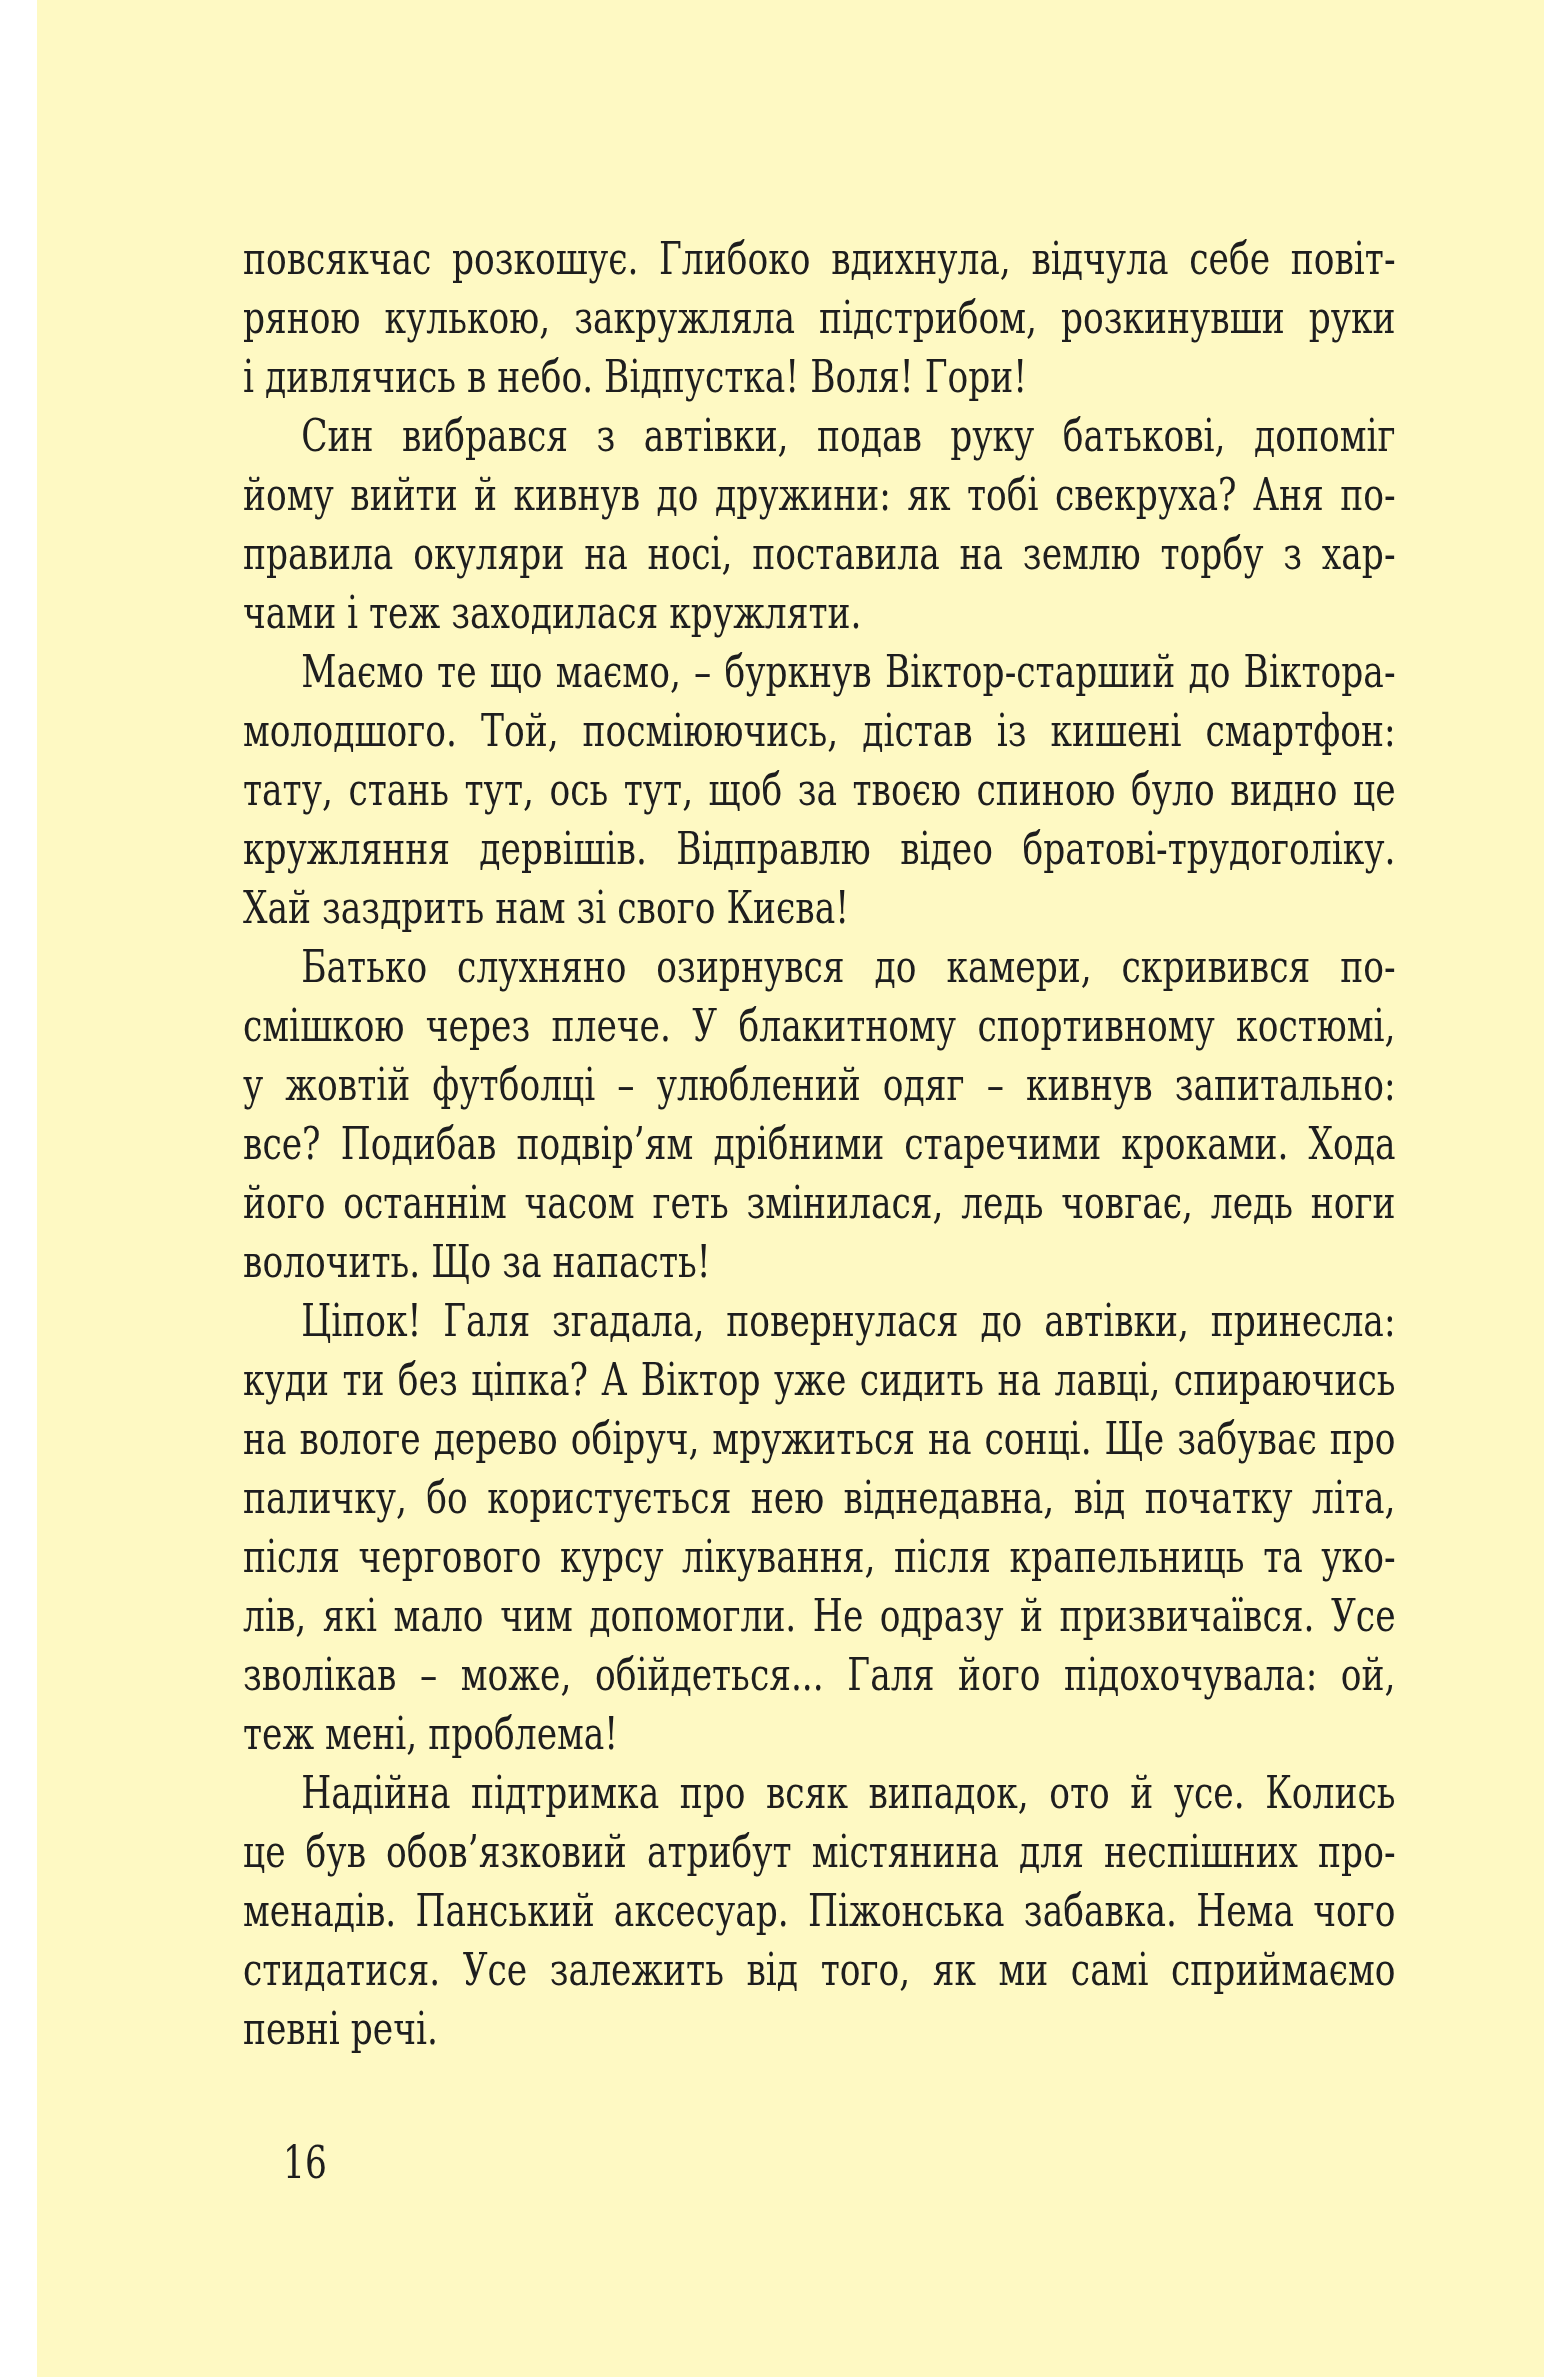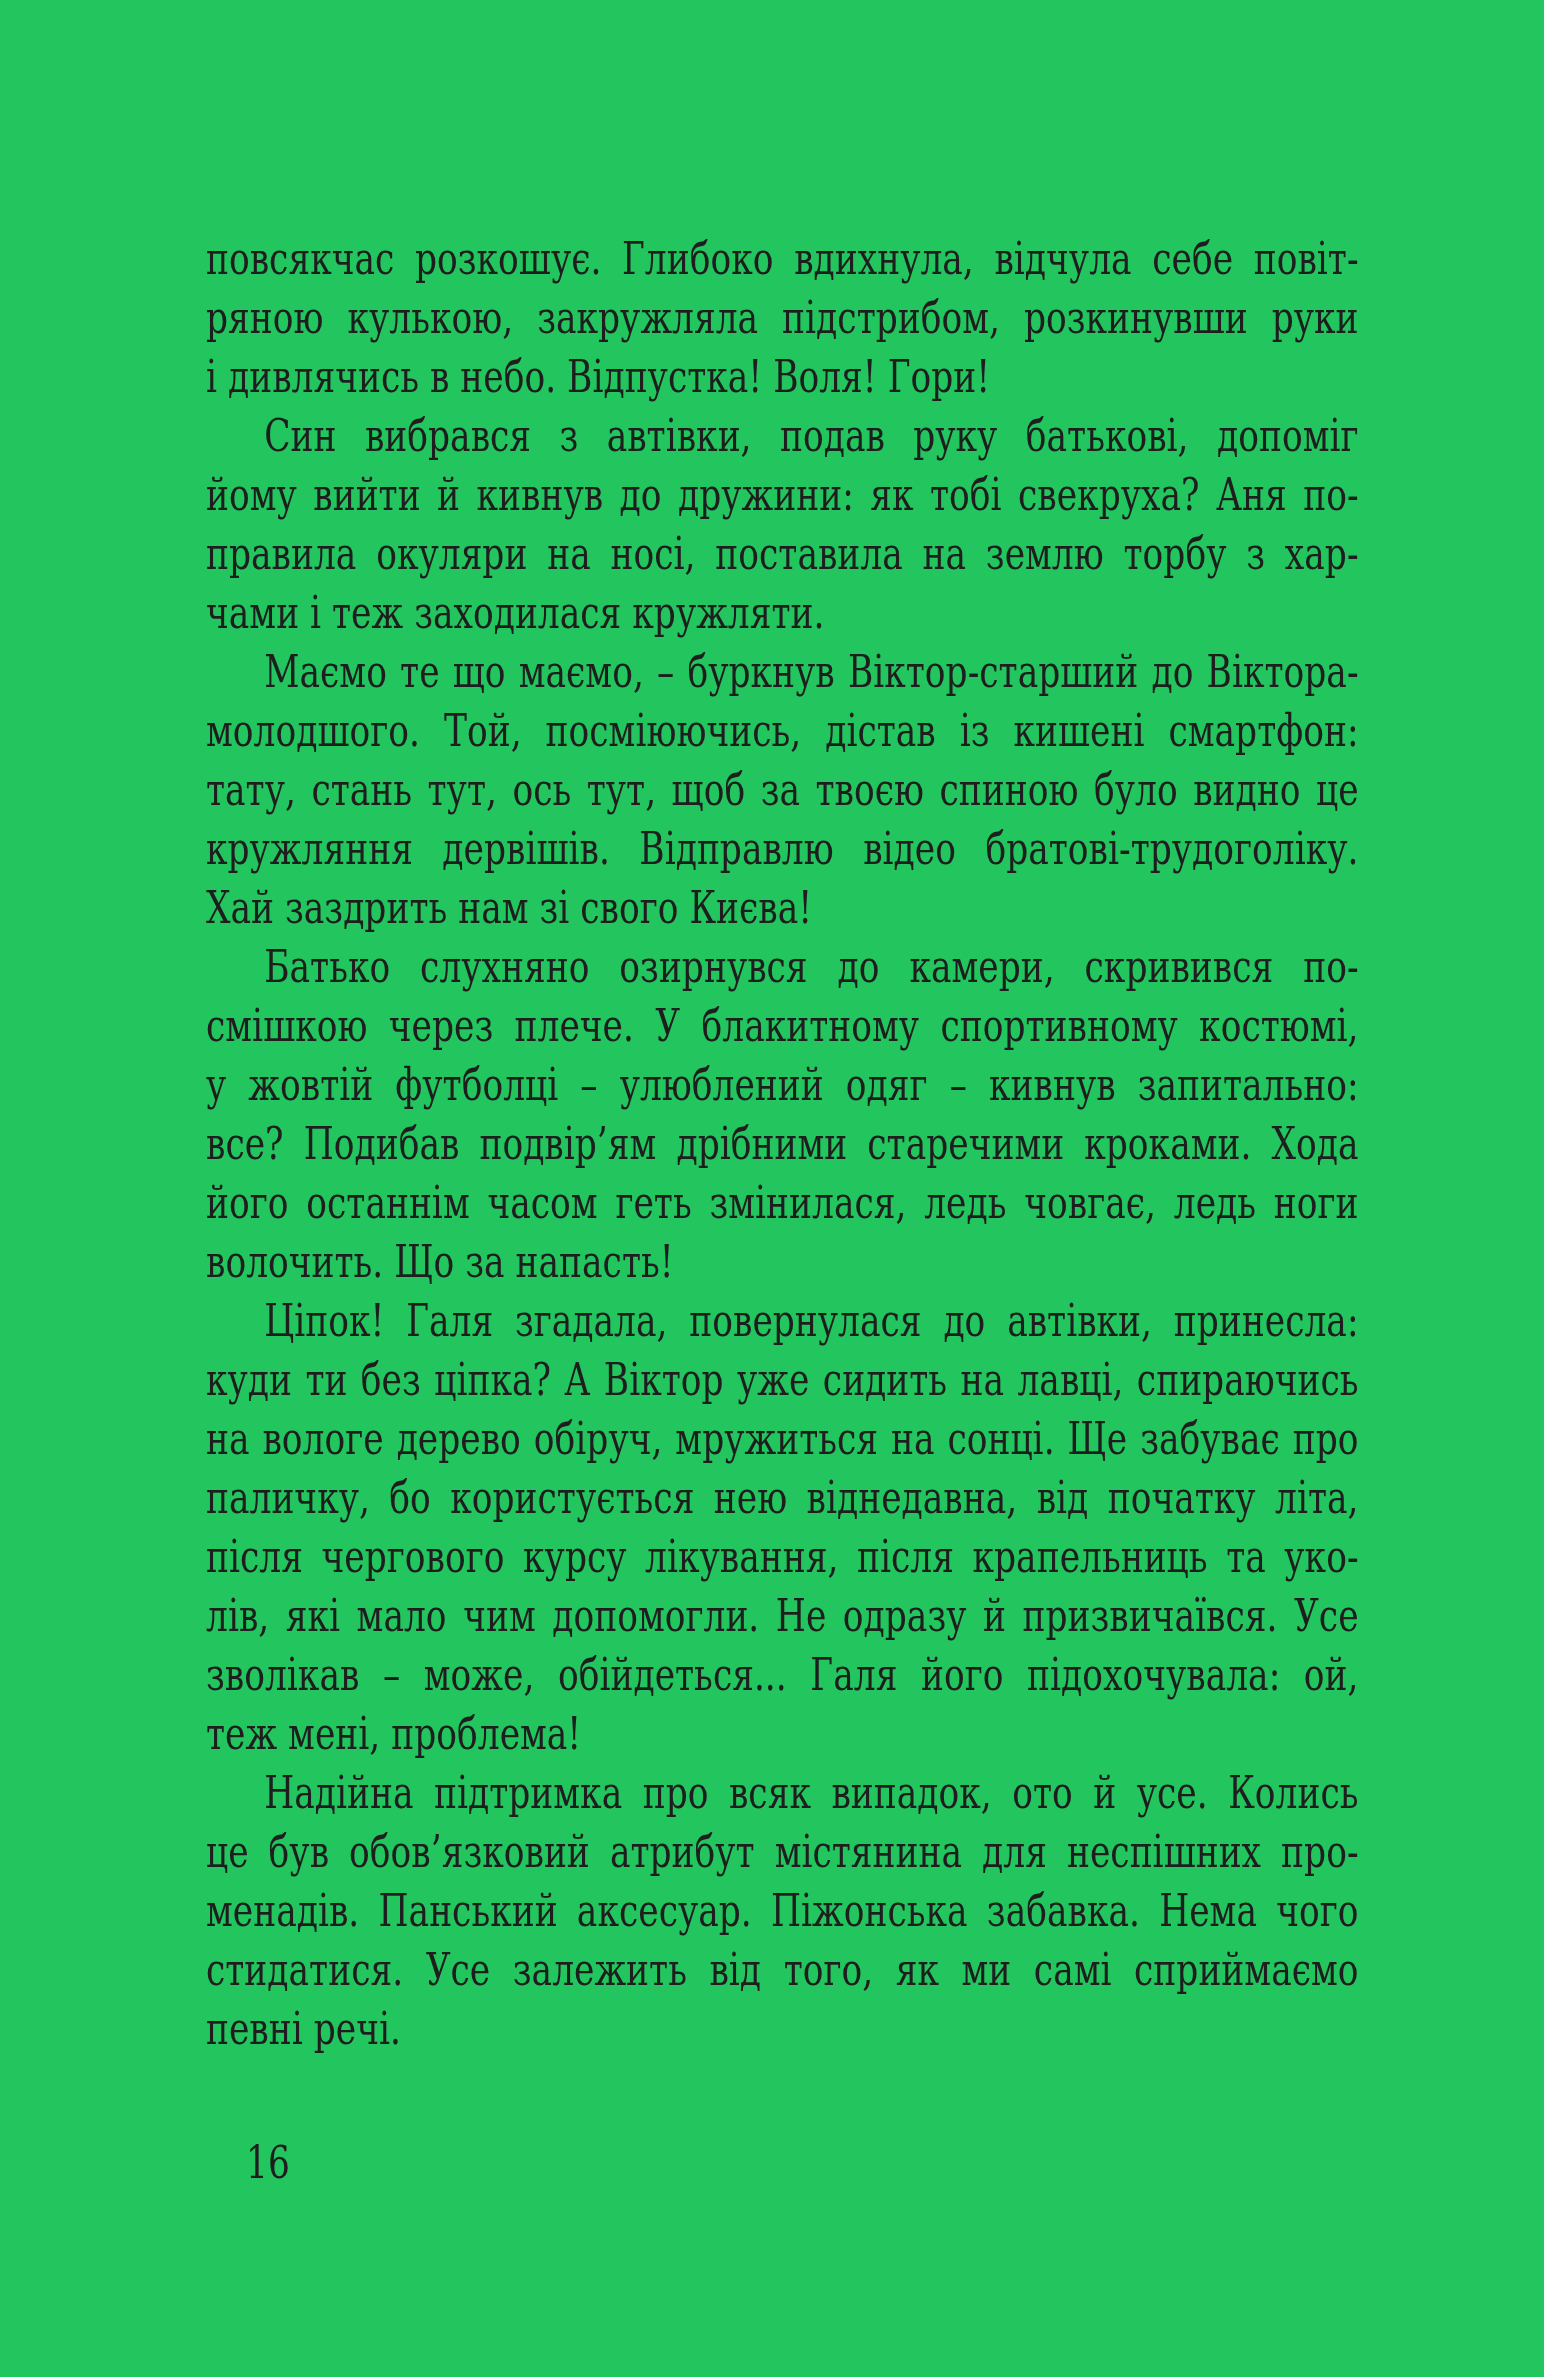--- a/index.html
+++ b/index.html
@@ -9,21 +9,22 @@
   body {
     width: 1545px;
     height: 2377px;
     background: #ffffff;
     position: relative;
     overflow: hidden;
   }
   .book-page {
     position: absolute;
     inset: 0;
-    background: #22c55e;
+    background: #fef9c3;
+    margin-left: 37px;
   }
   
   .text-scale {
     position: absolute;
     left: 206px;
     top: 229px;
     width: 1505px;
     transform: scaleX(0.7658);
     transform-origin: 0 0;
   }

